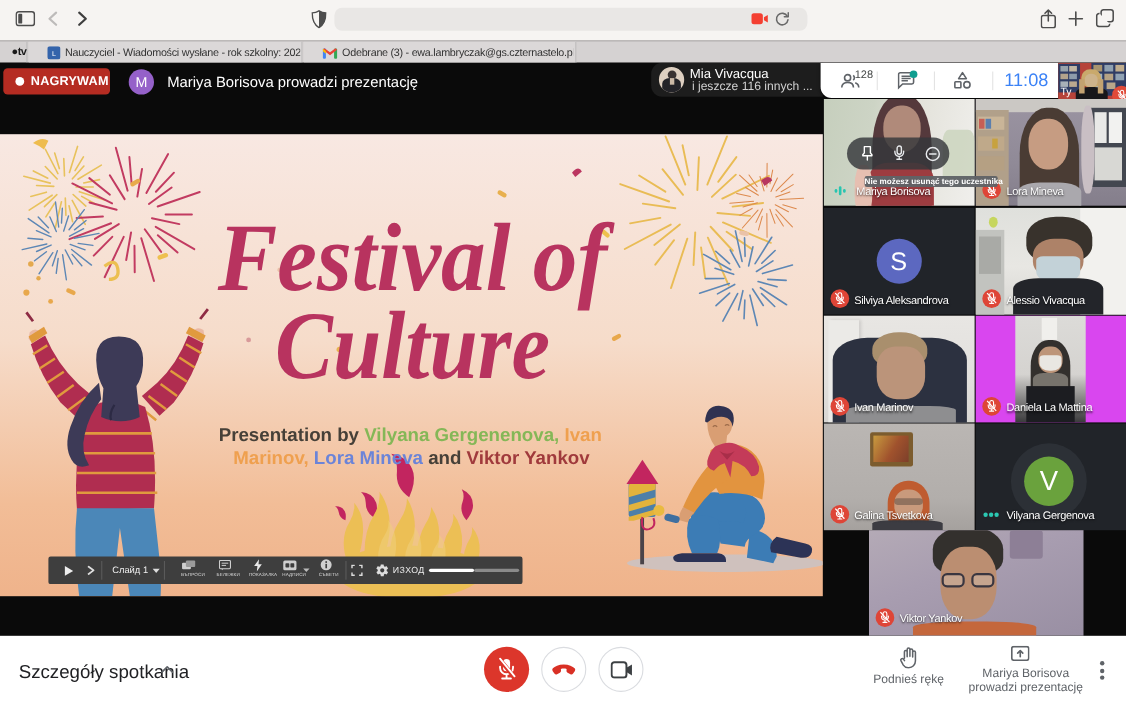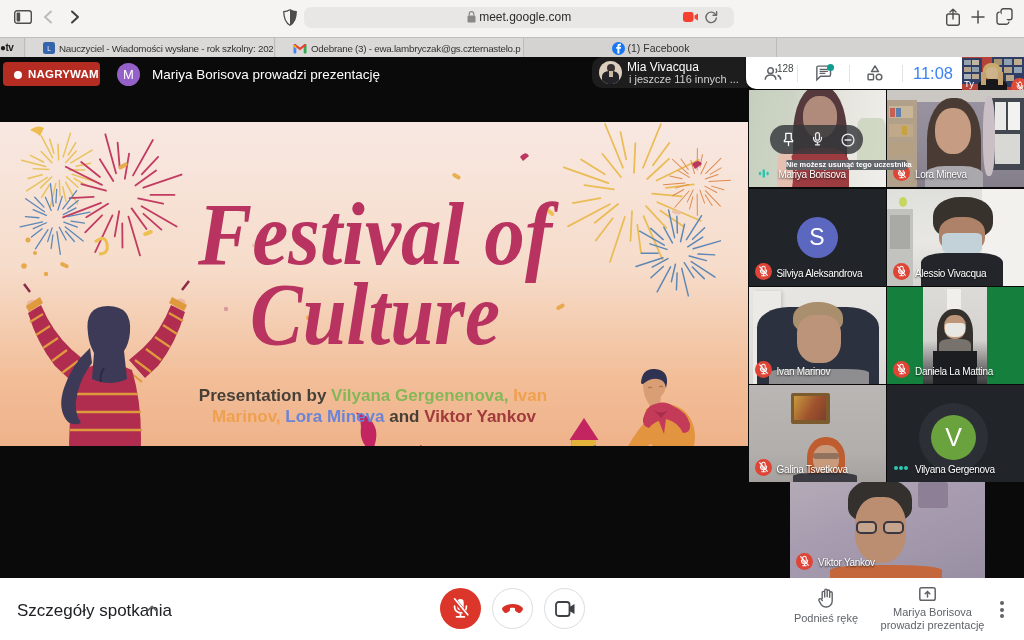--- a/index.html
+++ b/index.html
@@ -23,27 +23,20 @@
   <svg class="abs" style="left:69px;top:10px" width="12" height="14" viewBox="0 0 12 14">
     <path d="M3 1.5 L9 7 L3 12.5" fill="none" stroke="#3e3e3e" stroke-width="2" stroke-linecap="round" stroke-linejoin="round"></path>
   </svg>
 
   <svg class="abs" style="left:283px;top:9px" width="14" height="17" viewBox="0 0 14 17">
     <path d="M7 0.8 C9 2 11.5 2.6 13.2 2.7 C13.2 8 12.5 13 7 16.2 C1.5 13 0.8 8 0.8 2.7 C2.5 2.6 5 2 7 0.8 Z" fill="none" stroke="#4d4d4d" stroke-width="1.3"></path>
     <path d="M7 0.8 C9 2 11.5 2.6 13.2 2.7 C13.2 8 12.5 13 7 16.2 Z" fill="#4d4d4d"></path>
   </svg>
 
   <div class="abs" style="left:304px;top:7px;width:430px;height:21px;background:#e9e7e5;border-radius:7px;"></div>
-  <div class="abs" style="left:304px;top:7px;width:430px;height:21px;text-align:center;line-height:21px;font-size:12px;color:#2c2c2c;">
-    <svg style="vertical-align:-2px" width="9" height="12" viewBox="0 0 9 12">
-        <rect x="0.5" y="4.5" width="8" height="7" rx="1.2" fill="#8a8886"></rect>
-        <path d="M2.2 4.5 V3 a2.3 2.3 0 0 1 4.6 0 V4.5" fill="none" stroke="#8a8886" stroke-width="1.2"></path>
-      </svg>
-    meet.google.com
-  </div>
 
   <svg class="abs" style="left:683px;top:11px" width="16" height="12" viewBox="0 0 16 12">
     <rect x="0" y="1" width="10.5" height="10" rx="2.4" fill="#f43f31"></rect>
     <path d="M11.5 4.6 L15 2.6 V9.4 L11.5 7.4 Z" fill="#f43f31"></path>
   </svg>
   <svg class="abs" style="left:704px;top:10px" width="14" height="15" viewBox="0 0 15 16">
     <path d="M12.6 5.2 A5.6 5.6 0 1 0 13.2 8.6" fill="none" stroke="#6a6a6a" stroke-width="1.5" stroke-linecap="round"></path>
     <path d="M13.5 1.8 V5.6 H9.7" fill="none" stroke="#6a6a6a" stroke-width="1.5" stroke-linecap="round" stroke-linejoin="round"></path>
   </svg>
 
@@ -55,47 +48,40 @@
     <path d="M7 1 V13 M1 7 H13" stroke="#4d4d4d" stroke-width="1.5" stroke-linecap="round"></path>
   </svg>
   <svg class="abs" style="left:996px;top:8px" width="17" height="17" viewBox="0 0 17 17">
     <rect x="5" y="0.8" width="11" height="11" rx="2.2" fill="none" stroke="#4d4d4d" stroke-width="1.4"></rect>
     <path d="M3.6 4.3 A 2.2 2.2 0 0 0 1 6.5 V14 A 2.2 2.2 0 0 0 3.2 16.2 H10.5 A 2.2 2.2 0 0 0 12.7 13.6" fill="#f6f4f2" stroke="#4d4d4d" stroke-width="1.4"></path>
   </svg>
 </div>
 
 <div class="abs" id="tabbar" style="left:0;top:37px;width:1024px;height:20px;background:#d5d2d2;border-top:1px solid #c0bebe;">
 
-  <div class="abs" style="left:0;top:0;width:25px;height:20px;border-right:1px solid #bdbbbb;text-align:left;font-size:10px;font-weight:bold;color:#1a1a1a;line-height:20px;letter-spacing:-0.5px;">●tv</div>
+  <div class="abs" style="left:0;top:0;width:25px;height:20px;border-right:1px solid #bdbbbb;text-align:right;font-size:10px;font-weight:bold;color:#1a1a1a;line-height:20px;letter-spacing:-0.5px;">●tv</div>
 
   <div class="abs" style="left:26px;top:0;width:249px;height:20px;border-right:1px solid #bdbbbb;background:#dbd8d8;overflow:hidden;">
     <svg class="abs" style="left:17px;top:4px" width="12" height="12" viewBox="0 0 13 13">
         <rect width="13" height="13" rx="2.5" fill="#3464ab"></rect>
         <text x="6.5" y="9.5" font-size="7" fill="#fff" text-anchor="middle" font-family="Liberation Sans">L</text>
       </svg>
     <div class="abs" style="left:33px;top:0;width:214px;height:20px;line-height:21px;font-size:9.8px;letter-spacing:-0.25px;color:#333;white-space:nowrap;overflow:hidden;">Nauczyciel - Wiadomości wysłane - rok szkolny: 202...</div>
   </div>
 
   <div class="abs" style="left:276px;top:0;width:248px;height:20px;border-right:1px solid #bdbbbb;background:#dbd8d8;overflow:hidden;">
     <svg class="abs" style="left:17px;top:5px" width="14" height="11" viewBox="0 0 14 11">
       <rect x="0.5" y="1" width="2.8" height="9.5" rx="1" fill="#4285f4"></rect>
       <rect x="10.7" y="1" width="2.8" height="9.5" rx="1" fill="#34a853"></rect>
       <path d="M0.5 2.2 L2 0.8 L7 4.6 L12 0.8 L13.5 2.2 L7 7.2 Z" fill="#ea4335"></path>
       <path d="M0.5 1.2 L3.3 3.4 V5.8 L0.5 3.6 Z" fill="#fbbc04"></path>
     </svg>
     <div class="abs" style="left:35px;top:0;width:210px;height:20px;line-height:21px;font-size:9.8px;letter-spacing:-0.25px;color:#333;white-space:nowrap;overflow:hidden;">Odebrane (3) - ewa.lambryczak@gs.czternastelo.pl -...</div>
   </div>
 
-  <div class="abs" style="left:525px;top:0;width:252px;height:20px;border-right:1px solid #bdbbbb;background:#d5d2d2;text-align:center;line-height:21px;font-size:10.5px;color:#333;">
-    <svg style="vertical-align:-2.5px" width="13" height="13" viewBox="0 0 13 13">
-        <circle cx="6.5" cy="6.5" r="6.5" fill="#1877f2"></circle>
-        <path d="M8.9 6.7 L7.4 6.7 L7.4 11.5 L5.4 11.5 L5.4 6.7 L4.2 6.7 L4.2 5 L5.4 5 L5.4 3.9 C5.4 2.5 6.1 1.7 7.6 1.7 L9 1.7 L9 3.4 L8.1 3.4 C7.5 3.4 7.4 3.6 7.4 4.1 L7.4 5 L9.1 5 Z" fill="#fff"></path>
-      </svg>
-    (1) Facebook
-  </div>
 
 </div>
 
 <div class="abs" id="meet" style="left:0;top:57px;width:1024px;height:521px;background:#0a0a0a;overflow:hidden;">
 
   <div class="abs" style="left:3px;top:5px;width:97px;height:24px;background:#b52c22;border-radius:4px;color:#fff;font-size:11.5px;font-weight:bold;line-height:24px;padding-left:11px;letter-spacing:0.2px;">
     <span style="display:inline-block;width:8px;height:8px;background:#fff;border-radius:50%;margin-right:6px;vertical-align:-0.5px"></span>NAGRYWAM
   </div>
   <div class="abs" style="left:117px;top:6px;width:23px;height:23px;background:#9561c9;border-radius:50%;color:#fff;font-size:13px;text-align:center;line-height:23px;">M</div>
   <div class="abs" style="left:152px;top:0;height:36px;line-height:36px;color:#fff;font-size:13.5px;">Mariya Borisova prowadzi prezentację</div>
@@ -162,21 +148,21 @@
     <div class="abs" style="left:36px;top:15px;width:5px;height:13px;background:#c2a271;"></div>
     <div class="abs" style="left:2px;top:21px;color:#fff;font-size:9.5px;">Ty</div>
     <div class="abs" style="right:-4px;bottom:-4px;width:17px;height:17px;border-radius:50%;background:#e04a38;">
       <svg style="position:absolute;left:3.5px;top:3px" width="10" height="11" viewBox="0 0 12 13">
           <path d="M6 1.2 a1.9 1.9 0 0 1 1.9 1.9 V6 a1.9 1.9 0 0 1 -3.8 0 V3.1 A1.9 1.9 0 0 1 6 1.2 Z M2.6 5.4 V6 a3.4 3.4 0 0 0 6.8 0 V5.4 M6 9.6 V11.6 M4 11.8 H8" fill="none" stroke="#fff" stroke-width="1.1" stroke-linecap="round"></path>
           <path d="M1.5 1.5 L10.5 11.5" stroke="#fff" stroke-width="1.2"></path>
         </svg>
     </div>
   </div>
 
-  <div class="abs" id="slide" style="left:0;top:65px;width:748px;height:324px;background:linear-gradient(180deg,#f8e8e2 0%,#f6dcca 45%,#f2bd97 80%,#efb38b 100%);overflow:hidden;">
+  <div class="abs" id="slide" style="left:0;top:65px;width:748px;height:420px;background:linear-gradient(180deg,#f8e8e2 0%,#f6dcca 45%,#f2bd97 80%,#efb38b 100%);overflow:hidden;">
     <svg class="abs" style="left:0;top:0" width="748" height="420" viewBox="0 0 748 420">
       <defs>
         <g id="rays">
           <g stroke-linecap="round" fill="none">
             <path d="M11.0 0.0 L28.0 0.0"></path>
             <path d="M14.3 4.6 L40.0 13.0"></path>
             <path d="M16.6 9.3 L30.5 17.1"></path>
             <path d="M8.1 7.4 L20.7 18.8"></path>
             <path d="M7.2 13.2 L20.1 36.9"></path>
             <path d="M4.1 18.5 L7.6 34.2"></path>
@@ -486,21 +472,21 @@
     <div class="abs" style="left:34px;top:64px;width:82px;height:34px;background:#23252a;border-radius:28% 28% 0 0;"></div>
     <div class="badge">
         <svg width="11" height="12" viewBox="0 0 12 13">
           <path d="M6 1.2 a1.9 1.9 0 0 1 1.9 1.9 V6 a1.9 1.9 0 0 1 -3.8 0 V3.1 A1.9 1.9 0 0 1 6 1.2 Z M2.6 5.4 V6 a3.4 3.4 0 0 0 6.8 0 V5.4 M6 9.6 V11.4 M4 11.7 H8" fill="none" stroke="#fff" stroke-width="1.1" stroke-linecap="round"></path>
           <path d="M1.5 1.5 L10.5 11.5" stroke="#fff" stroke-width="1.2"></path>
         </svg>
       </div>
     <div class="nlab">Alessio Vivacqua</div>
   </div>
 
-  <div class="tile" style="left:887px;top:229.5px;width:137px;height:97px;background:#15803d;">
+  <div class="tile" style="left:887px;top:229.5px;width:137px;height:97px;background:#d946ef;">
     <div class="abs" style="left:36px;top:0;width:64px;height:97px;background:linear-gradient(180deg,#dcdbd8 0%,#d5d3d0 55%,#3a3a3c 100%);">
       <div class="abs" style="left:24px;top:2px;width:14px;height:20px;background:#f0efec;"></div>
       <div class="abs" style="left:14px;top:22px;width:36px;height:52px;background:#33302d;border-radius:45% 45% 0 0;"></div>
       <div class="abs" style="left:21px;top:28px;width:22px;height:24px;background:#bd9579;border-radius:45%;"></div>
       <div class="abs" style="left:22px;top:36px;width:20px;height:14px;background:#e9e7e2;border-radius:20% 20% 45% 45%;"></div>
       <div class="abs" style="left:16px;top:52px;width:32px;height:18px;background:#77736c;border-radius:30%;"></div>
       <div class="abs" style="left:10px;top:64px;width:44px;height:33px;background:#1c1d21;"></div>
     </div>
     <div class="badge">
         <svg width="11" height="12" viewBox="0 0 12 13">

